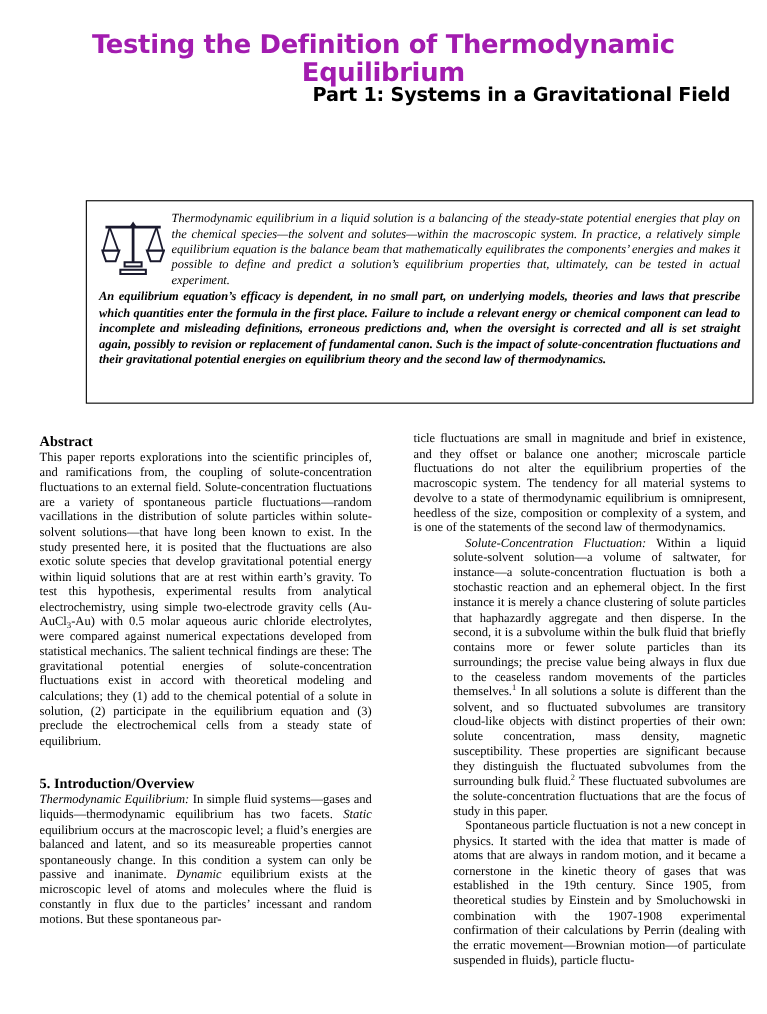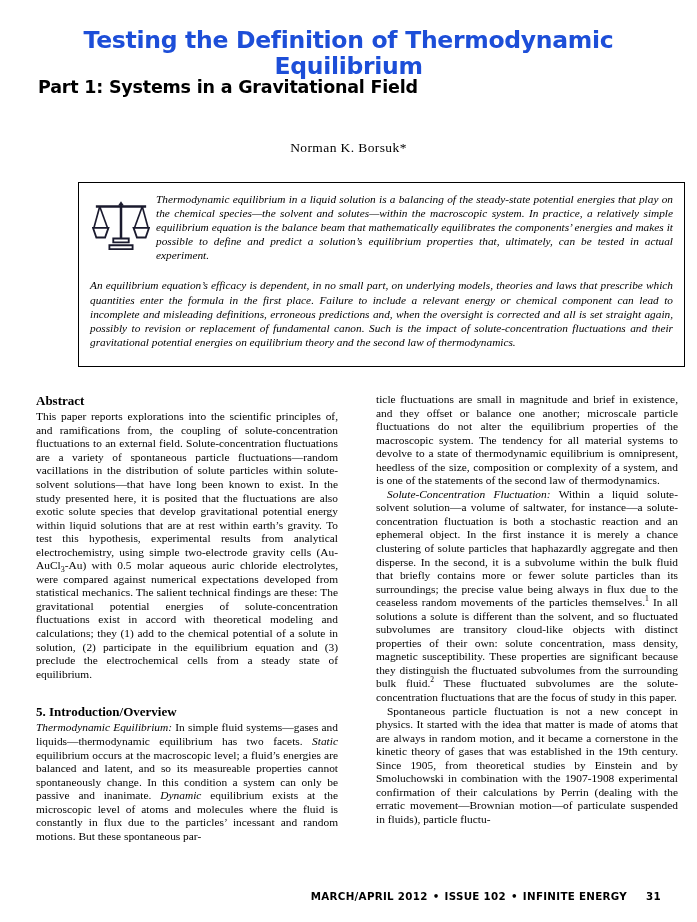--- a/index.html
+++ b/index.html
@@ -27,28 +27,28 @@
     position: absolute;
     left: 30px;
     top: 28px;
     width: 637px;
     text-align: center;
     font-family: "DejaVu Sans", sans-serif;
     font-weight: bold;
     font-size: 23.5px;
     letter-spacing: -0.3px;
     line-height: 1.1;
-    color: #1d4ed8;
+    color: #a21caf;
   }
   .title-sub {
     position: absolute;
-    left: 38px;
+    left: 27px;
     top: 78px;
     width: 637px;
-    text-align: left;
+    text-align: right;
     font-family: "DejaVu Sans", sans-serif;
     font-weight: bold;
     font-size: 17.5px;
     letter-spacing: -0.2px;
     line-height: 1.1;
     color: #000;
   }
   .author {
     position: absolute;
     left: 30px;
@@ -85,21 +85,22 @@
   .lead-p {
     font-family: "Liberation Serif", serif;
     font-style: italic;
     font-size: 11.3px;
     line-height: 14.1px;
     text-align: justify;
     margin: 0;
     hyphens: auto;
   }
   .lead-p + .lead-p {
-    margin-top: 16px;
+    margin-top: 1px;
+    font-weight: bold;
   }
 
   
   .col {
     position: absolute;
     top: 393px;
     width: 302px;
     font-family: "Liberation Serif", serif;
     font-size: 11.4px;
     line-height: 13.55px;
@@ -123,21 +124,21 @@
     font-size: 11.6px;
     text-align: left;
     margin: 0;
     line-height: 1.25;
   }
   .body-p {
     margin: 0;
     text-align: justify;
     hyphens: auto;
   }
-  .body-p.indent { text-indent: 11px; }
+  .body-p.indent { text-indent: 11px; margin-left: 36px; }
   .spacer-lg { height: 23px; }
   .ital { font-style: italic; }
   sup.fn {
     font-size: 7.6px;
     vertical-align: super;
     line-height: 0;
   }
   sub.sb {
     font-size: 8px;
     vertical-align: sub;
@@ -159,21 +160,20 @@
   .footer .sep { margin: 0 5px; }
   .footer .pageno { margin-left: 19px; }
 </style>
 </head>
 <body>
 
 <div class="page">
 
   <div class="title-main">Testing the Definition of Thermodynamic Equilibrium</div>
   <div class="title-sub">Part 1: Systems in a Gravitational Field</div>
-  <div class="author">Norman K. Borsuk*</div>
 
   <div class="lead-box">
     <div class="lead-inner">
       <svg class="scales-icon" viewBox="0 0 60 60">
 
         <path d="M4 13 L56 13" stroke="#1a1a2e" stroke-width="2.6" fill="none"></path>
 
         <path d="M30 11 L30 46" stroke="#1a1a2e" stroke-width="2.6" fill="none"></path>
 
         <path d="M30 7.5 L33 12 L27 12 Z" fill="#1a1a2e"></path>
@@ -205,17 +205,14 @@
     <h2 class="section-head">5. Introduction/Overview</h2>
     <p class="body-p"><span class="ital">Thermodynamic Equilibrium:</span><span> In simple fluid systems—gases and liquids—thermodynamic equilibrium has two facets. </span><span class="ital">Static</span><span> equilibrium occurs at the macroscopic level; a fluid’s energies are balanced and latent, and so its measureable properties cannot spontaneously change. In this condition a system can only be passive and inanimate. </span><span class="ital">Dynamic</span><span> equilibrium exists at the microscopic level of atoms and molecules where the fluid is constantly in flux due to the particles’ incessant and random motions. But these spontaneous par-</span></p>
   </div>
 
   <div class="col col-right">
     <p class="body-p">ticle fluctuations are small in magnitude and brief in existence, and they offset or balance one another; microscale particle fluctuations do not alter the equilibrium properties of the macroscopic system. The tendency for all material systems to devolve to a state of thermodynamic equilibrium is omnipresent, heedless of the size, composition or complexity of a system, and is one of the statements of the second law of thermodynamics.</p>
     <p class="body-p indent"><span class="ital">Solute-Concentration Fluctuation:</span><span> Within a liquid solute-solvent solution—a volume of saltwater, for instance—a solute-concentration fluctuation is both a stochastic reaction and an ephemeral object. In the first instance it is merely a chance clustering of solute particles that haphazardly aggregate and then disperse. In the second, it is a subvolume within the bulk fluid that briefly contains more or fewer solute particles than its surroundings; the precise value being always in flux due to the ceaseless random movements of the particles themselves.</span><sup class="fn">1</sup><span> In all solutions a solute is different than the solvent, and so fluctuated subvolumes are transitory cloud-like objects with distinct properties of their own: solute concentration, mass density, magnetic susceptibility. These properties are significant because they distinguish the fluctuated subvolumes from the surrounding bulk fluid.</span><sup class="fn">2</sup><span> These fluctuated subvolumes are the solute-concentration fluctuations that are the focus of study in this paper.</span></p>
     <p class="body-p indent">Spontaneous particle fluctuation is not a new concept in physics. It started with the idea that matter is made of atoms that are always in random motion, and it became a cornerstone in the kinetic theory of gases that was established in the 19th century. Since 1905, from theoretical studies by Einstein and by Smoluchowski in combination with the 1907-1908 experimental confirmation of their calculations by Perrin (dealing with the erratic movement—Brownian motion—of particulate suspended in fluids), particle fluctu-</p>
   </div>
 
-  <div class="footer">
-    <span>MARCH/APRIL 2012</span><span class="sep">•</span><span>ISSUE 102</span><span class="sep">•</span><span>INFINITE ENERGY</span><span class="pageno">31</span>
-  </div>
 
 </div>
 
 </body></html>

